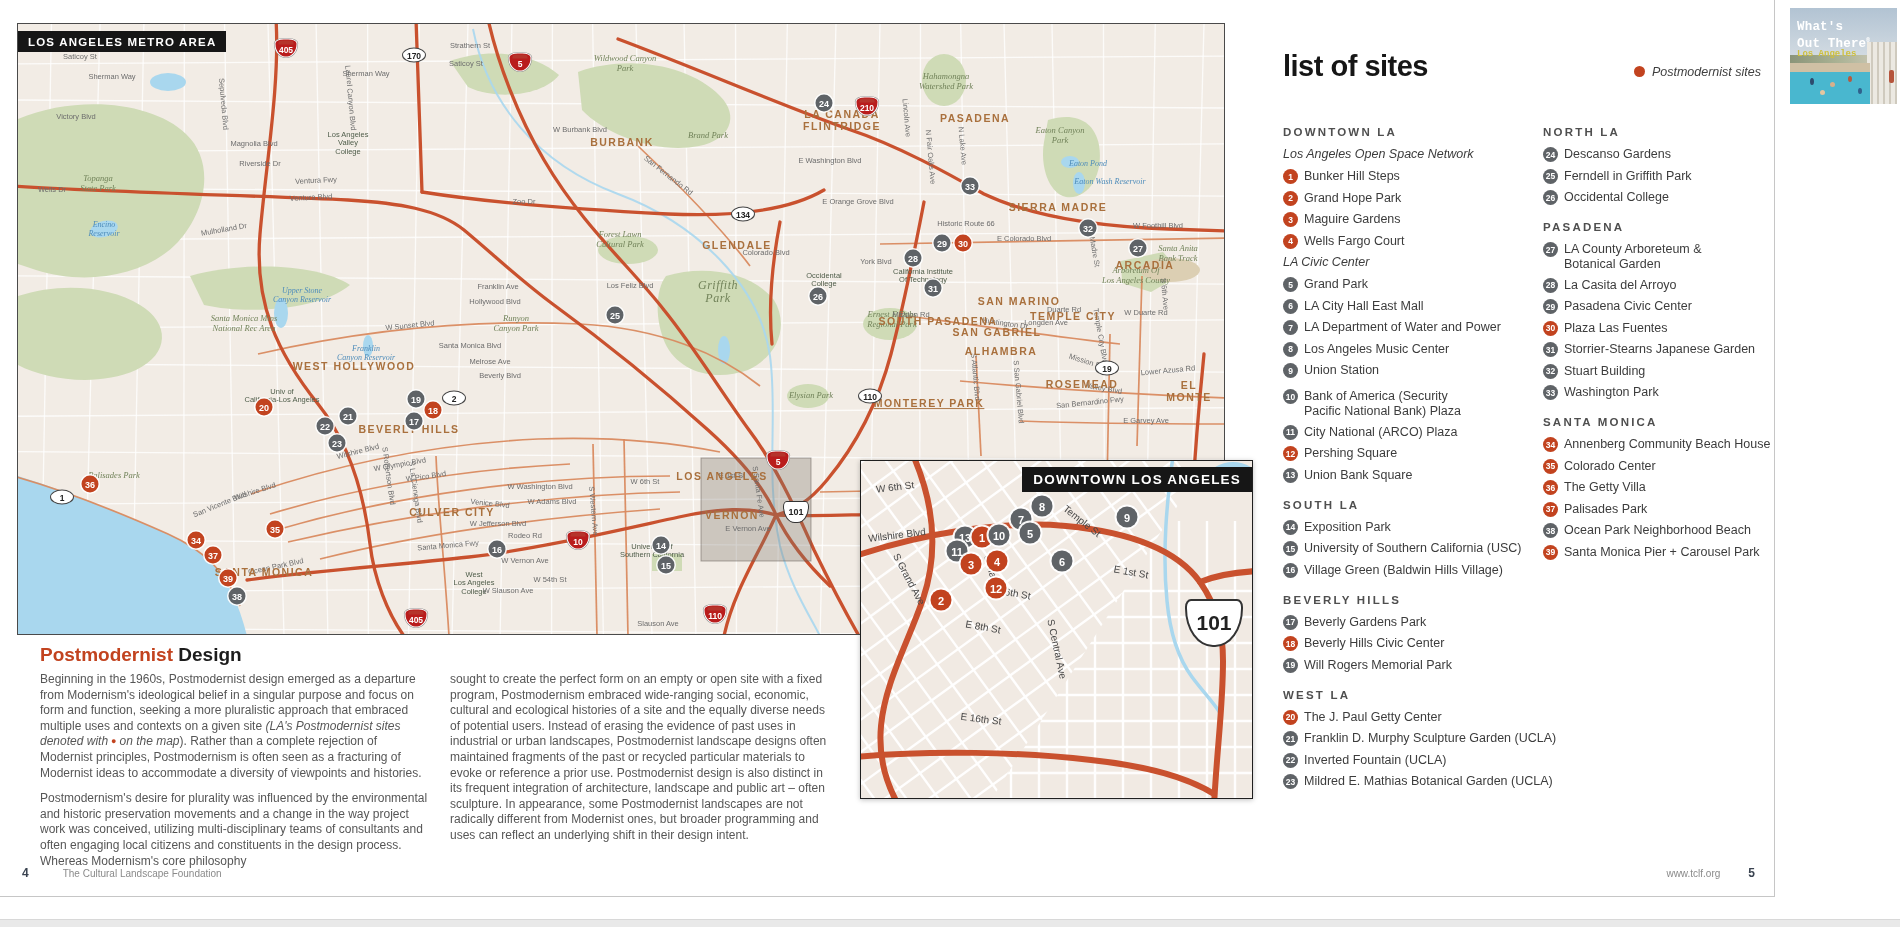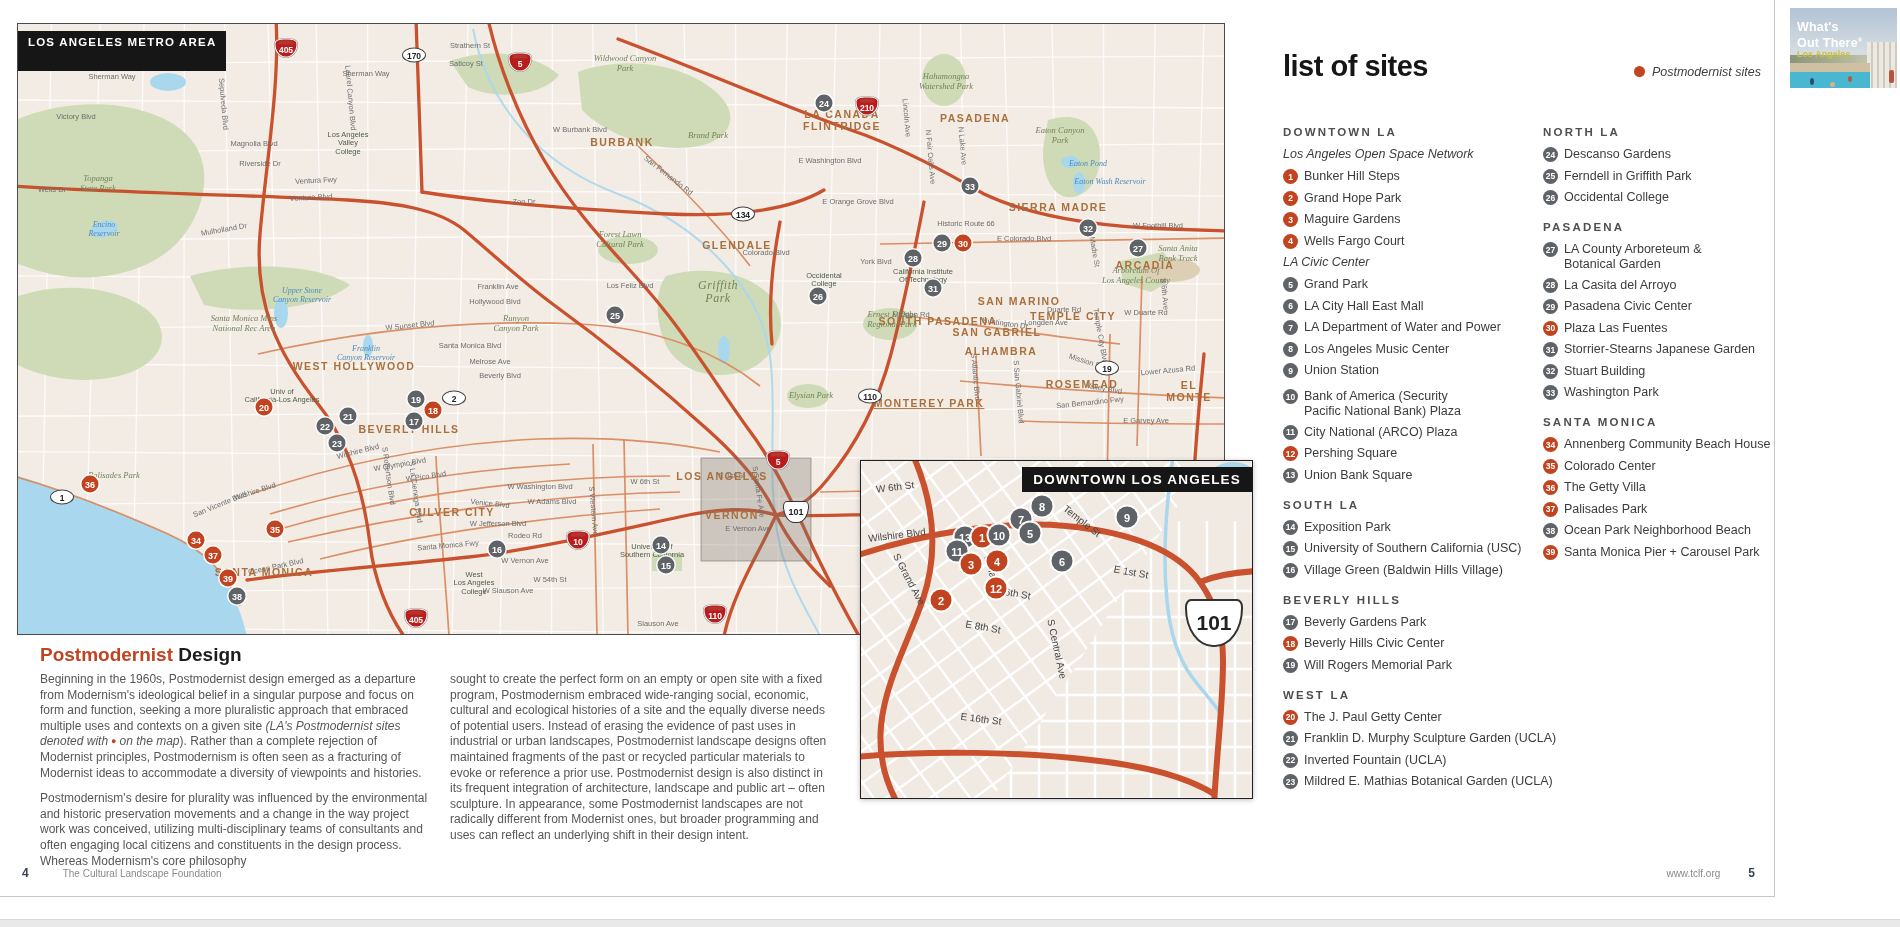--- a/index.html
+++ b/index.html
@@ -11,21 +11,21 @@
   html,body{background:#fff;font-family:"Liberation Sans",sans-serif;}
   #canvas{position:relative;width:1900px;height:927px;background:#fff;overflow:hidden;}
   #spread{position:absolute;left:0;top:0;width:1775px;height:897px;background:#fff;
           border-right:1px solid #c6c6c6;border-bottom:1px solid #c6c6c6;}
   #bottom-strip{position:absolute;left:0;top:919px;width:1900px;height:8px;background:#e9e9e9;border-top:1px solid #d8d8d8;}
 
   
   #mainmap{position:absolute;left:17px;top:23px;width:1208px;height:612px;border:1px solid #4a4a4a;overflow:hidden;background:var(--land);}
   #mainmap svg{position:absolute;left:0;top:0;}
   .layer{position:absolute;left:0;top:0;width:100%;height:100%;pointer-events:none;}
-  .map-badge{position:absolute;left:0;top:7px;height:40px;line-height:22px;background:var(--badge_bg);color:#fff;
+  .map-badge{position:absolute;left:0;top:7px;height:21px;line-height:22px;background:var(--badge_bg);color:#fff;
              font-size:11.5px;font-weight:bold;letter-spacing:1.2px;padding:0 10px;}
   .land{fill:var(--land);}
   #street-grid line{stroke:#ffffff;stroke-width:1.3;opacity:.8;}
   .parks path,.parks ellipse,.parks rect{fill:var(--park_green);}
   .sand{fill:#dccfb3;}
   .waterbodies ellipse{fill:var(--water_blue);}
   .river{fill:none;stroke:var(--water_blue);stroke-width:2;opacity:.9;}
   .ocean{fill:var(--water_blue);}
   .roads path{fill:none;stroke:var(--road_orange);stroke-width:1.7;opacity:.95;}
   .fwys path{fill:none;stroke:var(--freeway_red);stroke-width:3.3;stroke-linecap:round;stroke-linejoin:round;}
@@ -92,21 +92,21 @@
   .c1{left:40px;width:392px;} .c2{left:450px;width:385px;}
   .txtdot{color:var(--accent_red);font-size:9px;margin:0 3px;vertical-align:1px;}
 
   
   .footer{position:absolute;top:866px;font-size:10px;color:#8a8a8a;}
   .footer b{font-size:12px;color:#3a4350;}
   .fl{left:22px;} .fl span{margin-left:34px;}
   .fr{right:19px;} .fr b{margin-left:28px;}
 
   
-  #cover{position:absolute;left:1790px;top:8px;width:107px;height:80px;overflow:hidden;background:linear-gradient(#b2c3d3,#d5dde3 55%);}
+  #cover{position:absolute;left:1790px;top:8px;width:107px;height:96px;overflow:hidden;background:linear-gradient(#b2c3d3,#d5dde3 55%);font-family:Liberation Mono, monospace;}
   .cv-building{position:absolute;right:0;top:34px;width:30px;height:62px;background:repeating-linear-gradient(90deg,#ece9e2 0 4px,#cfcabe 4px 6px);}
   .cv-deck{position:absolute;left:0;top:55px;width:80px;height:10px;background:#cfc0a4;}
   .cv-pool{position:absolute;left:0;top:64px;width:80px;height:32px;background:#49b7cf;}
   .cv-palms{position:absolute;left:0;top:47px;width:80px;height:9px;background:linear-gradient(90deg,#8a9478,#aab294 60%,#c4c3ae);}
   .cv-title{position:absolute;left:7px;top:13px;color:#fff;font-weight:bold;font-size:12.5px;line-height:13px;letter-spacing:.2px;}
   .cv-title sup{font-size:6px;}
   .cv-sub{position:absolute;left:7px;top:41px;color:#cfc03e;font-weight:bold;font-size:9px;}
   .pp{position:absolute;border-radius:50%;}
 </style>
 </head>

